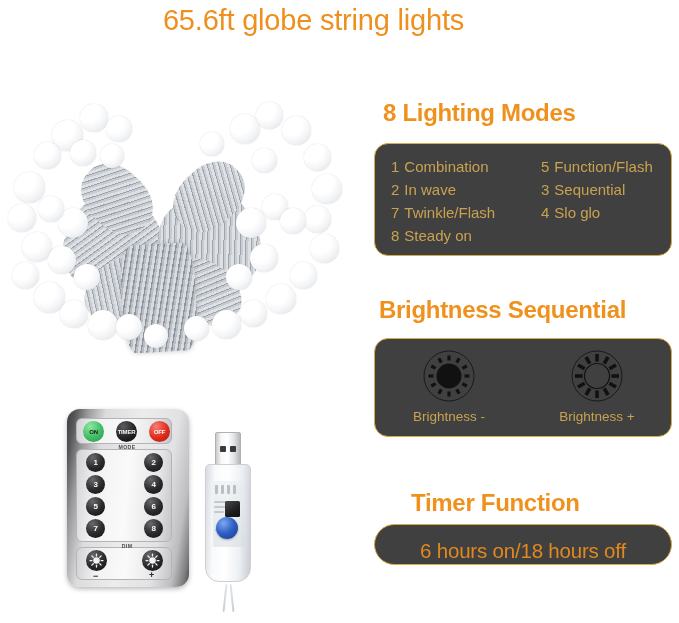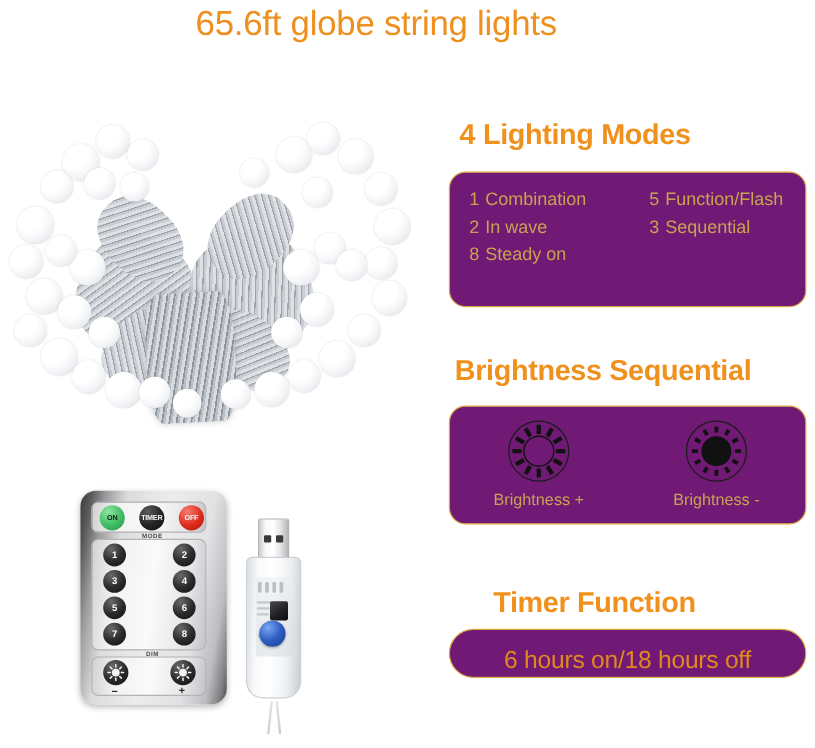--- a/index.html
+++ b/index.html
@@ -35,21 +35,21 @@
     font-size: 24px;
     font-weight: bold;
     color: #f0911e;
     letter-spacing: -0.3px;
     white-space: nowrap;
   }
   .gold-box {
     position: absolute;
     border: 1.6px solid #d9aa45;
     border-radius: 14px;
-    background: #701a75;
+    background: #404040;
     box-sizing: border-box;
   }
 
   
   #modes-heading { left: 383px; top: 99px; }
   #modes-box { left: 374px; top: 143px; width: 298px; height: 113px; }
   .modes-grid {
     position: absolute;
     inset: 0;
     padding: 11px 0 0 16px;
@@ -327,34 +327,57 @@
   <div class="bulb" style="left:180px; top:230px; width:25px; height:25px;"></div>
   <div class="bulb" style="left:232px; top:122px; width:30px; height:30px;"></div>
   <div class="bulb" style="left:258px; top:108px; width:26px; height:26px;"></div>
   <div class="bulb" style="left:246px; top:158px; width:28px; height:28px;"></div>
   <div class="bulb" style="left:222px; top:178px; width:26px; height:26px;"></div>
   <div class="bulb" style="left:248px; top:62px;  width:25px; height:25px;"></div>
   <div class="bulb" style="left:276px; top:122px; width:26px; height:26px;"></div>
   <div class="bulb" style="left:196px; top:46px;  width:24px; height:24px;"></div>
 </div>
 
-<div class="section-heading" id="modes-heading">4 Lighting Modes</div>
+<div class="section-heading" id="modes-heading">8 Lighting Modes</div>
 <div class="gold-box" id="modes-box">
   <div class="modes-grid">
     <div class="mode-item"><span class="mode-num">1</span><span>Combination</span></div>
     <div class="mode-item"><span class="mode-num">5</span><span>Function/Flash</span></div>
     <div class="mode-item"><span class="mode-num">2</span><span>In wave</span></div>
     <div class="mode-item"><span class="mode-num">3</span><span>Sequential</span></div>
+    <div class="mode-item"><span class="mode-num">7</span><span>Twinkle/Flash</span></div>
+    <div class="mode-item"><span class="mode-num">4</span><span>Slo glo</span></div>
     <div class="mode-item"><span class="mode-num">8</span><span>Steady on</span></div>
   </div>
 </div>
 
 <div class="section-heading" id="bright-heading">Brightness Sequential</div>
 <div class="gold-box" id="bright-box">
   <div class="bright-inner">
+    <div class="bright-cell">
+      <svg class="sun-svg" width="54" height="54" viewBox="0 0 54 54">
+        <circle cx="27" cy="27" r="25" fill="none" stroke="#1a1a1a" stroke-width="1"></circle>
+        <circle cx="27" cy="27" r="12.5" fill="#111111"></circle>
+        <g stroke="#111111" stroke-width="3.2" stroke-linecap="butt">
+          <line x1="27" y1="6.5" x2="27" y2="11.5"></line>
+          <line x1="37.2" y1="9.2" x2="34.7" y2="13.6"></line>
+          <line x1="44.8" y1="16.8" x2="40.4" y2="19.3"></line>
+          <line x1="47.5" y1="27" x2="42.5" y2="27"></line>
+          <line x1="44.8" y1="37.2" x2="40.4" y2="34.7"></line>
+          <line x1="37.2" y1="44.8" x2="34.7" y2="40.4"></line>
+          <line x1="27" y1="47.5" x2="27" y2="42.5"></line>
+          <line x1="16.8" y1="44.8" x2="19.3" y2="40.4"></line>
+          <line x1="9.2" y1="37.2" x2="13.6" y2="34.7"></line>
+          <line x1="6.5" y1="27" x2="11.5" y2="27"></line>
+          <line x1="9.2" y1="16.8" x2="13.6" y2="19.3"></line>
+          <line x1="16.8" y1="9.2" x2="19.3" y2="13.6"></line>
+        </g>
+      </svg>
+      <div class="bright-label">Brightness -</div>
+    </div>
     <div class="bright-cell">
       <svg class="sun-svg" width="54" height="54" viewBox="0 0 54 54">
         <circle cx="27" cy="27" r="25" fill="none" stroke="#1a1a1a" stroke-width="1"></circle>
         <circle cx="27" cy="27" r="12.5" fill="none" stroke="#111111" stroke-width="1.2"></circle>
         <g stroke="#111111" stroke-width="3.6" stroke-linecap="butt">
           <line x1="27" y1="5" x2="27" y2="12.6"></line>
           <line x1="38" y1="8" x2="34.2" y2="14.6"></line>
           <line x1="46" y1="16" x2="39.4" y2="19.8"></line>
           <line x1="49" y1="27" x2="41.4" y2="27"></line>
           <line x1="46" y1="38" x2="39.4" y2="34.2"></line>
@@ -362,41 +385,20 @@
           <line x1="27" y1="49" x2="27" y2="41.4"></line>
           <line x1="16" y1="46" x2="19.8" y2="39.4"></line>
           <line x1="8" y1="38" x2="14.6" y2="34.2"></line>
           <line x1="5" y1="27" x2="12.6" y2="27"></line>
           <line x1="8" y1="16" x2="14.6" y2="19.8"></line>
           <line x1="16" y1="8" x2="19.8" y2="14.6"></line>
         </g>
       </svg>
       <div class="bright-label">Brightness +</div>
     </div>
-    <div class="bright-cell">
-      <svg class="sun-svg" width="54" height="54" viewBox="0 0 54 54">
-        <circle cx="27" cy="27" r="25" fill="none" stroke="#1a1a1a" stroke-width="1"></circle>
-        <circle cx="27" cy="27" r="12.5" fill="#111111"></circle>
-        <g stroke="#111111" stroke-width="3.2" stroke-linecap="butt">
-          <line x1="27" y1="6.5" x2="27" y2="11.5"></line>
-          <line x1="37.2" y1="9.2" x2="34.7" y2="13.6"></line>
-          <line x1="44.8" y1="16.8" x2="40.4" y2="19.3"></line>
-          <line x1="47.5" y1="27" x2="42.5" y2="27"></line>
-          <line x1="44.8" y1="37.2" x2="40.4" y2="34.7"></line>
-          <line x1="37.2" y1="44.8" x2="34.7" y2="40.4"></line>
-          <line x1="27" y1="47.5" x2="27" y2="42.5"></line>
-          <line x1="16.8" y1="44.8" x2="19.3" y2="40.4"></line>
-          <line x1="9.2" y1="37.2" x2="13.6" y2="34.7"></line>
-          <line x1="6.5" y1="27" x2="11.5" y2="27"></line>
-          <line x1="9.2" y1="16.8" x2="13.6" y2="19.3"></line>
-          <line x1="16.8" y1="9.2" x2="19.3" y2="13.6"></line>
-        </g>
-      </svg>
-      <div class="bright-label">Brightness -</div>
-    </div>
   </div>
 </div>
 
 <div class="section-heading" id="timer-heading">Timer Function</div>
 <div class="gold-box" id="timer-box">
   <span id="timer-text">6 hours on/18 hours off</span>
 </div>
 
 <div id="remote">
   <div class="remote-panel" id="panel-top"></div>

